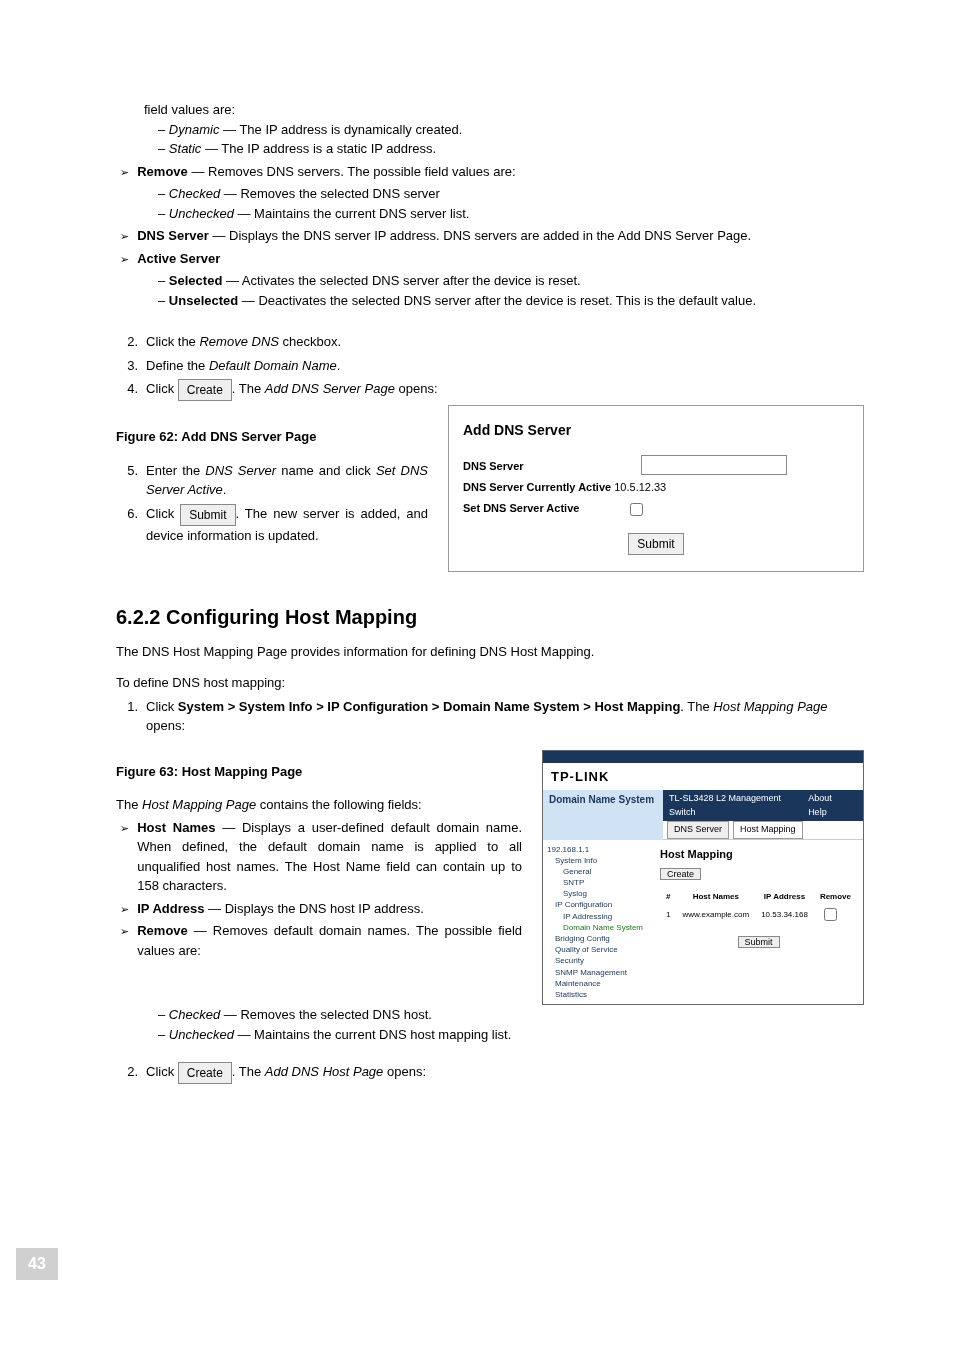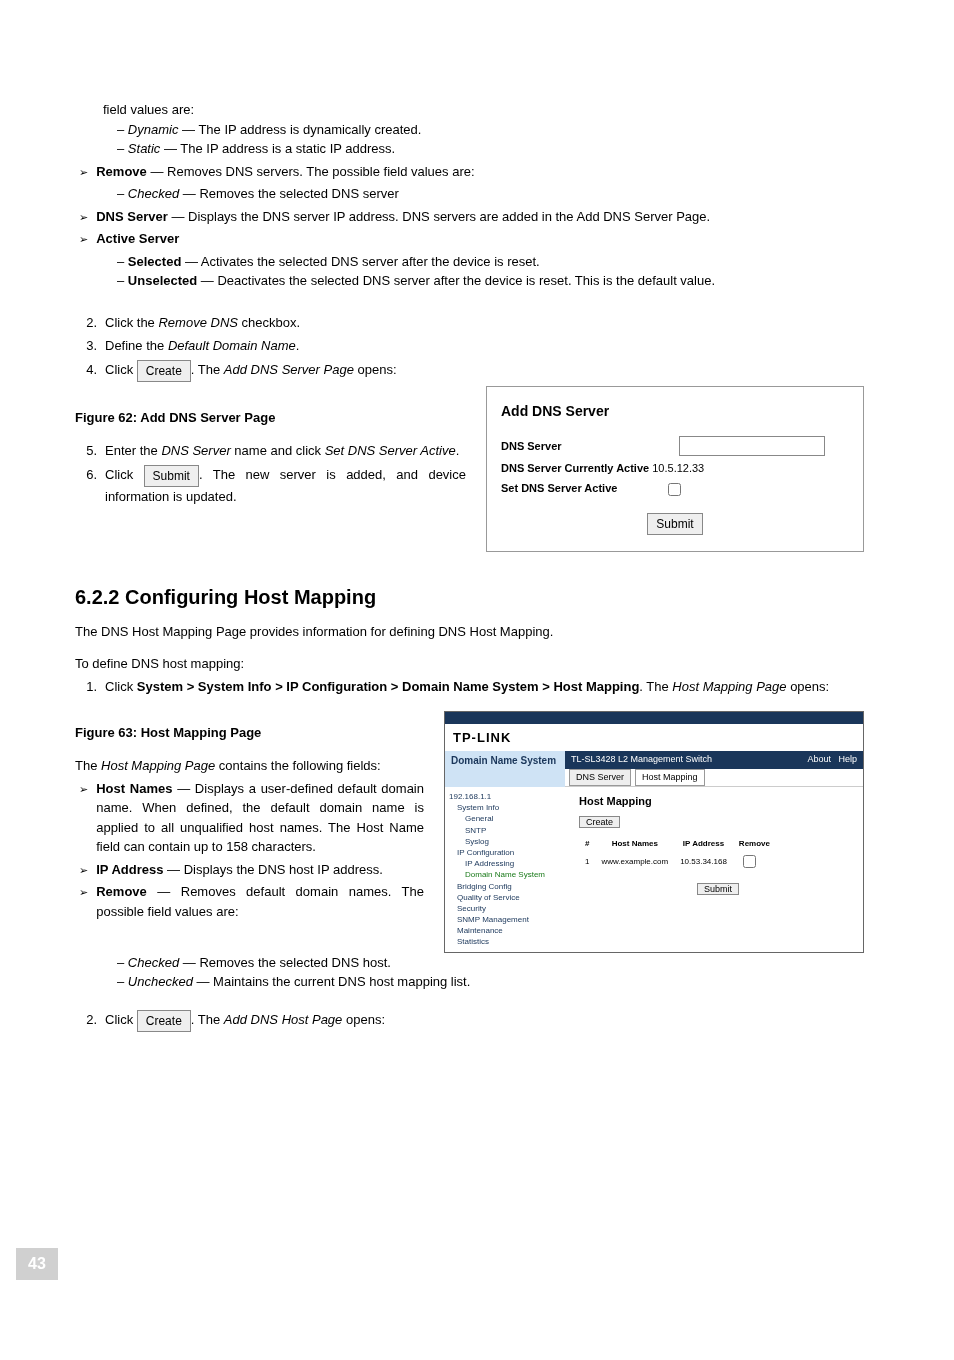--- a/index.html
+++ b/index.html
@@ -5,21 +5,21 @@
   body {
     font-family: Arial, Helvetica, sans-serif;
     font-size: 13px;
     color: #000;
     width: 954px;
     margin: 0;
     background: #fff;
     line-height: 1.5;
   }
   .page {
-    padding: 100px 90px 40px 75px;
+    padding: 100px 90px 40px 116px;
     box-sizing: border-box;
     min-height: 1300px;
     position: relative;
   }
   .indent1 { margin-left: 28px; }
   .indent2 { margin-left: 42px; }
   .bullet-row { display: flex; align-items: flex-start; margin: 3px 0; }
   .arrow { font-size: 11px; margin-right: 8px; margin-left: 4px; margin-top: 2px; }
   .em { font-style: italic; text-align: right; }
   .b { font-weight: bold; }
@@ -33,36 +33,36 @@
   }
   .ol-row { display: flex; margin: 4px 0; }
   .ol-num { width: 22px; text-align: right; margin-right: 8px; flex-shrink:0; }
   .fig-caption { font-weight: bold; margin: 22px 0 14px 0; }
   h2.section { font-size: 20px; font-weight: bold; margin: 30px 0 10px 0; }
   .two-col { display: flex; gap: 20px; align-items: flex-start; }
   .col-left { flex: 1; }
   .col-right { flex-shrink: 0; }
   
   .fig62 {
-    width: 378px;
+    width: 416px;
     border: 1px solid #999;
     background: #fff;
     padding: 10px 14px 16px 14px;
     box-sizing: border-box;
     font-size: 11px;
   }
   .fig62 .title { font-size: 14px; font-weight: bold; margin: 4px 0 14px 0; }
   .fig62 .row { margin: 4px 0; }
   .fig62 input[type="text"]{ width:140px; height:16px; border:1px solid #888; }
   .fig62 input[type="checkbox"]{ vertical-align:middle; }
   .fig62 .lbl { display:inline-block; width:175px; font-weight:bold; }
   .fig62 .submit-row { text-align:center; margin-top:14px; }
   
   .fig63 {
-    width: 420px;
+    width: 322px;
     border: 1px solid #666;
     background: #fff;
     font-size: 9px;
     box-sizing: border-box;
   }
   .fig63 .topbar { background: #1a365a; height:12px; }
   .fig63 .logo-row { background:#fff; padding:4px 8px; font-size:13px; font-weight:bold; letter-spacing:1px; }
   .fig63 .blue-row { background:#1a365a; color:#fff; display:flex; justify-content:space-between; padding:2px 6px; font-size:9px; }
   .fig63 .lightblue-row { background:#cfe3f5; color:#1a365a; padding:2px 6px; font-size:10px; font-weight:bold; }
   .fig63 .tabrow { display:flex; gap:4px; padding:0 0 0 120px; background:#cfe3f5; font-size:9px; }
@@ -104,20 +104,23 @@
   <div class="indent2">
     – <span class="em">Static</span><span> — The IP address is a static IP address.</span>
   </div>
 
   <div class="bullet-row">
     <span class="arrow">➢</span>
     <div><span class="b">Remove</span><span> — Removes DNS servers. The possible field values are:</span></div>
   </div>
   <div class="indent2">
     – <span class="em">Checked</span><span> — Removes the selected DNS server</span>
+  </div>
+  <div class="indent2">
+    – <span class="em">Unchecked</span><span> — Maintains the current DNS server list.</span>
   </div>
 
   <div class="bullet-row">
     <span class="arrow">➢</span>
     <div><span class="b">DNS Server</span><span> — Displays the DNS server IP address. DNS servers are added in the Add DNS Server Page.</span></div>
   </div>
 
   <div class="bullet-row">
     <span class="arrow">➢</span>
     <div><span class="b">Active Server</span><span></span></div>

